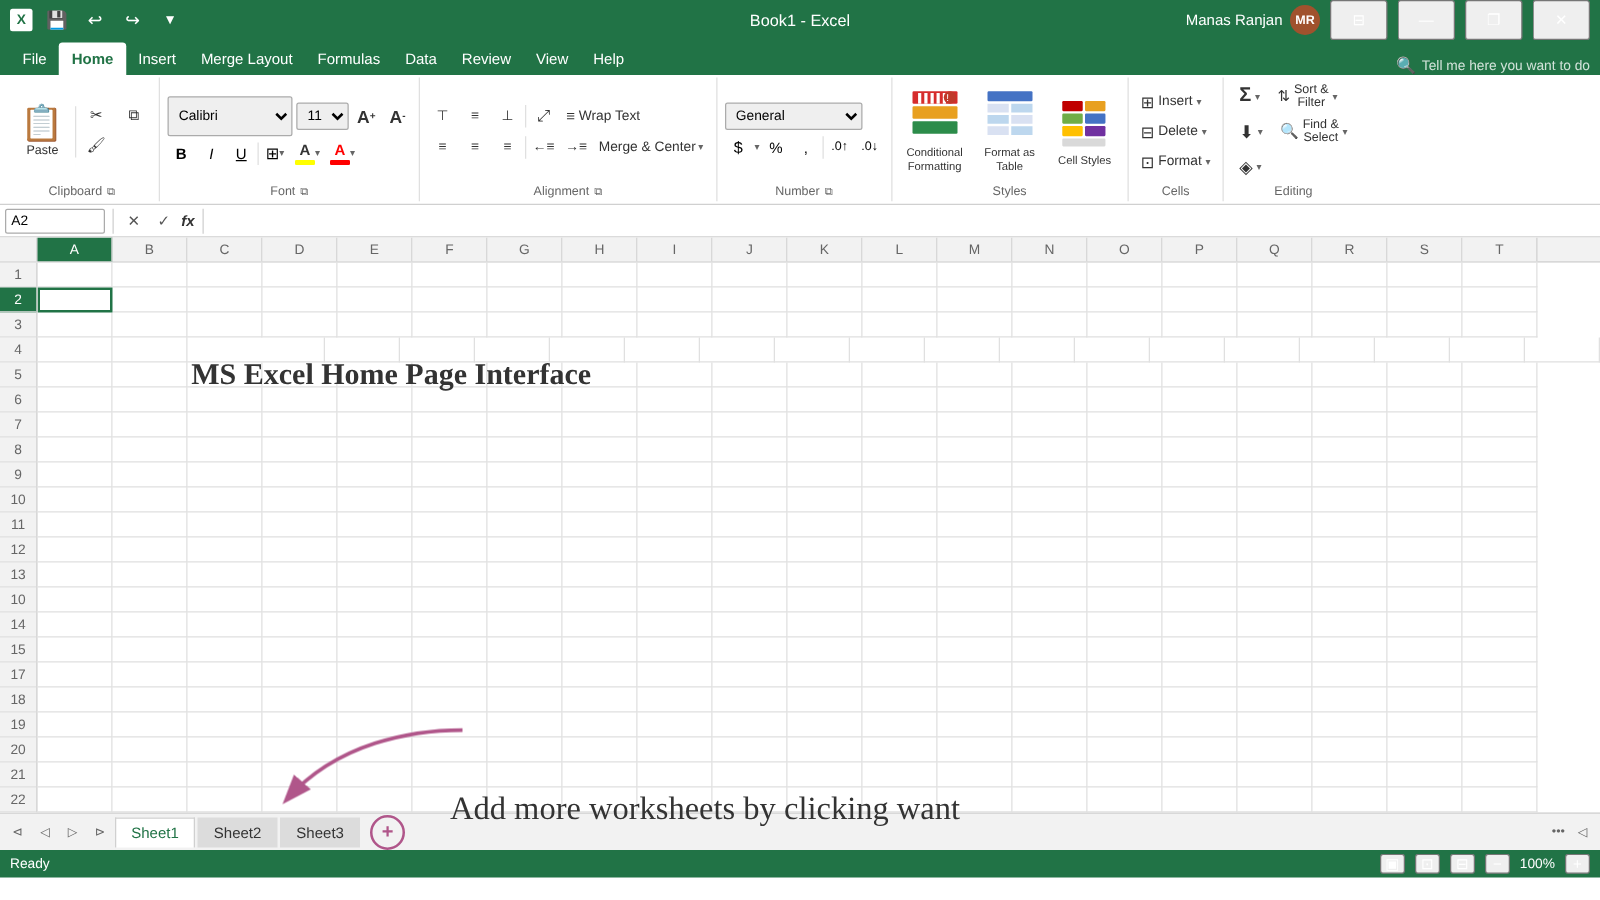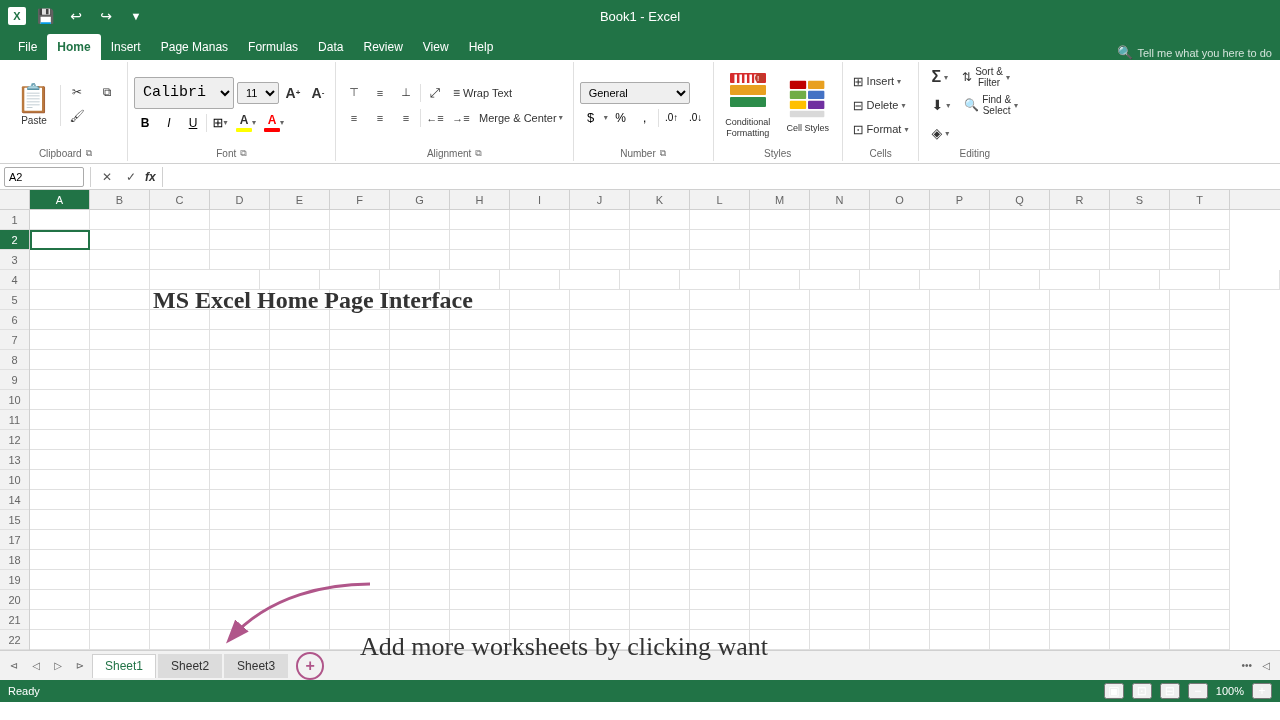--- a/index.html
+++ b/index.html
@@ -104,22 +104,22 @@
       font-size: 12px; border-radius: 2px;
       display: flex; align-items: center; justify-content: center;
       color: #333;
     }
 
     
     .font-controls { display: flex; flex-direction: column; gap: 3px; }
     .font-row1 { display: flex; gap: 3px; align-items: center; }
     .font-row2 { display: flex; gap: 2px; align-items: center; }
     .font-select {
-      width: 100px; height: 32px; font-size: 15px;
-      border: 1px solid #ababab; border-radius: 2px; padding: 0 4px; font-family: Liberation Mono, monospace;
+      width: 100px; height: 32px; font-size: 11px;
+      border: 1px solid #ababab; border-radius: 2px; padding: 0 4px;
     }
     .size-select {
       width: 42px; height: 22px; font-size: 11px;
       border: 1px solid #ababab; border-radius: 2px; padding: 0 4px;
     }
     .font-btn {
       height: 22px; min-width: 22px; padding: 0 3px;
       border: none; background: none; cursor: pointer;
       font-size: 12px; border-radius: 2px;
       display: flex; align-items: center; justify-content: center;
@@ -367,35 +367,45 @@
       <span>X</span>
     </div>
     <div class="undo-redo">
       <button class="small-btn" style="color:white;font-size:14px;">💾</button>
       <button class="small-btn" style="color:white;font-size:14px;">↩</button>
       <button class="small-btn" style="color:white;font-size:14px;">↪</button>
       <button class="small-btn" style="color:white;font-size:11px;">▼</button>
     </div>
   </div>
   <div class="title-bar-center" style="color:white;font-size:13px;">Book1  -  Excel</div>
+  <div class="title-bar-right">
+    <div class="user-info">
+      <span>Manas Ranjan</span>
+      <div class="avatar">MR</div>
+    </div>
+    <button class="win-btn">⊟</button>
+    <button class="win-btn">—</button>
+    <button class="win-btn">❐</button>
+    <button class="win-btn close">✕</button>
+  </div>
 </div>
 
 <div class="ribbon-tabs">
   <div class="ribbon-tab">File</div>
   <div class="ribbon-tab active">Home</div>
   <div class="ribbon-tab">Insert</div>
-  <div class="ribbon-tab">Page Manas</div>
+  <div class="ribbon-tab">Merge Layout</div>
   <div class="ribbon-tab">Formulas</div>
   <div class="ribbon-tab">Data</div>
   <div class="ribbon-tab">Review</div>
   <div class="ribbon-tab">View</div>
   <div class="ribbon-tab">Help</div>
   <div class="ribbon-tab-search">
     <span style="font-size:13px;">🔍</span>
-    <span style="font-size:11px;color:rgba(255,255,255,0.8);">Tell me what you here to do</span>
+    <span style="font-size:11px;color:rgba(255,255,255,0.8);">Tell me here you want to do</span>
   </div>
 </div>
 
 <div class="ribbon">
 
   <div class="ribbon-group">
     <div class="ribbon-group-content">
       <div style="display:flex;align-items:stretch;">
         <div class="paste-btn">
           <div class="paste-icon">📋</div>
@@ -535,20 +545,34 @@
               <rect x="2" y="14" width="36" height="10" fill="#e8a020" rx="1"></rect>
               <rect x="2" y="26" width="36" height="10" fill="#2c8c4a" rx="1"></rect>
               <text x="4" y="10" font-size="7" fill="white">▐▐▐▐▐</text>
               <circle cx="32" cy="7" r="5" fill="#c0392b"></circle>
               <text x="29" y="10" font-size="8" fill="white">!</text>
             </svg>
           </div>
           <div class="style-label">Conditional<br>Formatting</div>
         </button>
 
+        <button class="style-btn-large">
+          <div class="style-icon">
+            <svg width="40" height="44" viewBox="0 0 40 44">
+              <rect x="2" y="2" width="36" height="8" fill="#4472c4" rx="1"></rect>
+              <rect x="2" y="12" width="17" height="7" fill="#d9e1f2"></rect>
+              <rect x="21" y="12" width="17" height="7" fill="#bdd7ee"></rect>
+              <rect x="2" y="21" width="17" height="7" fill="#bdd7ee"></rect>
+              <rect x="21" y="21" width="17" height="7" fill="#d9e1f2"></rect>
+              <rect x="2" y="30" width="17" height="7" fill="#d9e1f2"></rect>
+              <rect x="21" y="30" width="17" height="7" fill="#bdd7ee"></rect>
+            </svg>
+          </div>
+          <div class="style-label">Format as<br>Table</div>
+        </button>
 
         <button class="style-btn-large">
           <div class="style-icon">
             <svg width="40" height="44" viewBox="0 0 44 44">
               <rect x="2" y="2" width="18" height="9" fill="#c00000" rx="1"></rect>
               <rect x="22" y="2" width="18" height="9" fill="#e8a020" rx="1"></rect>
               <rect x="2" y="13" width="18" height="9" fill="#70ad47" rx="1"></rect>
               <rect x="22" y="13" width="18" height="9" fill="#4472c4" rx="1"></rect>
               <rect x="2" y="24" width="18" height="9" fill="#ffc000" rx="1"></rect>
               <rect x="22" y="24" width="18" height="9" fill="#7030a0" rx="1"></rect>

